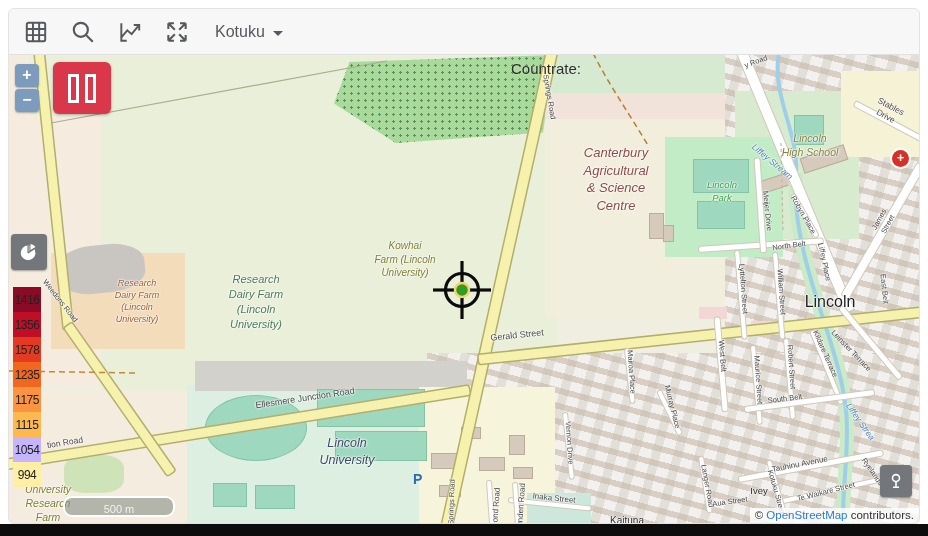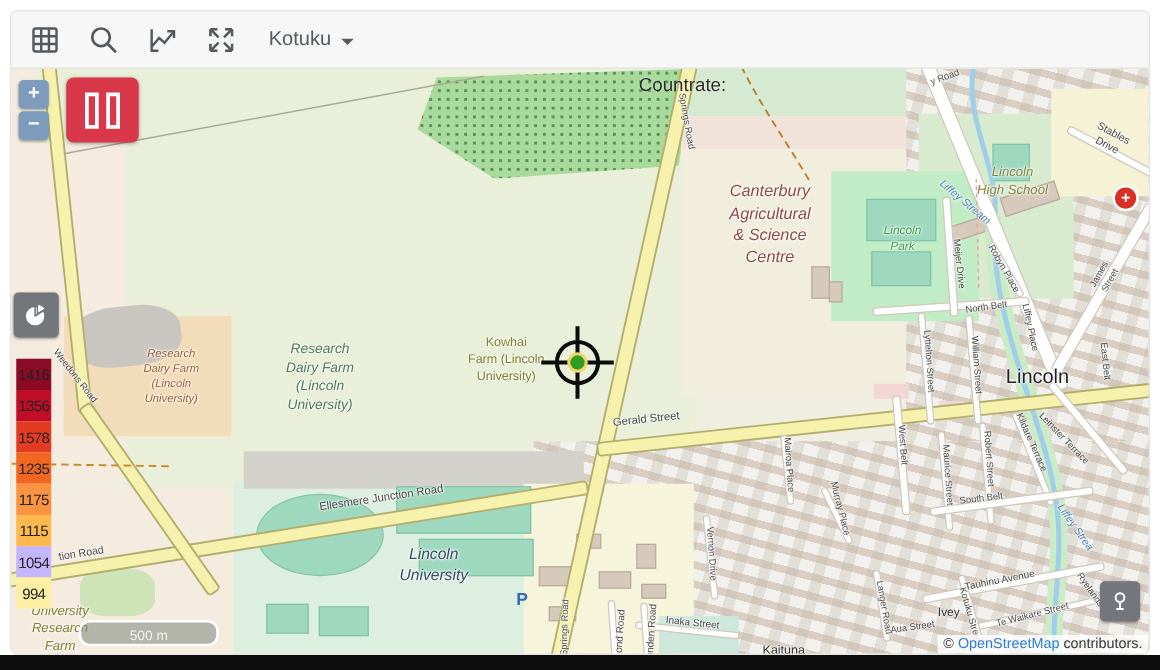--- a/index.html
+++ b/index.html
@@ -187,21 +187,21 @@
 
     <div id="map-labels">
         <span class="mlabel" style="left: 128px; top: 246px; font-size: 9px; color: rgb(160, 93, 44); font-style: italic; transform: translate(-50%, -50%) rotate(0deg);">Research
 Dairy Farm
 (Lincoln
 University)</span>
         <span class="mlabel" style="left: 247px; top: 247px; font-size: 11px; color: rgb(76, 122, 90); font-style: italic; transform: translate(-50%, -50%) rotate(0deg);">Research
 Dairy Farm
 (Lincoln
 University)</span>
-        <span class="mlabel" style="left: 396px; top: 233px; font-size: 10px; color: rgb(127, 128, 49); transform: translate(-50%, -50%) rotate(0deg);">Kowhai
+        <span class="mlabel" style="left: 396px; top: 204px; font-size: 10px; color: rgb(127, 128, 49); font-style: italic; transform: translate(-50%, -50%) rotate(0deg);">Kowhai
 Farm (Lincoln
 University)</span>
         <span class="mlabel" style="left: 607px; top: 124px; font-size: 13px; color: rgb(143, 74, 70); font-style: italic; transform: translate(-50%, -50%) rotate(0deg);">Canterbury
 Agricultural
 &amp; Science
 Centre</span>
         <span class="mlabel" style="left: 713px; top: 137px; font-size: 9.5px; color: rgb(63, 158, 79); font-style: italic; transform: translate(-50%, -50%) rotate(0deg);">Lincoln
 Park</span>
         <span class="mlabel" style="left: 801px; top: 90px; font-size: 10.5px; color: rgb(132, 132, 59); font-style: italic; transform: translate(-50%, -50%) rotate(0deg);">Lincoln
 High School</span>

